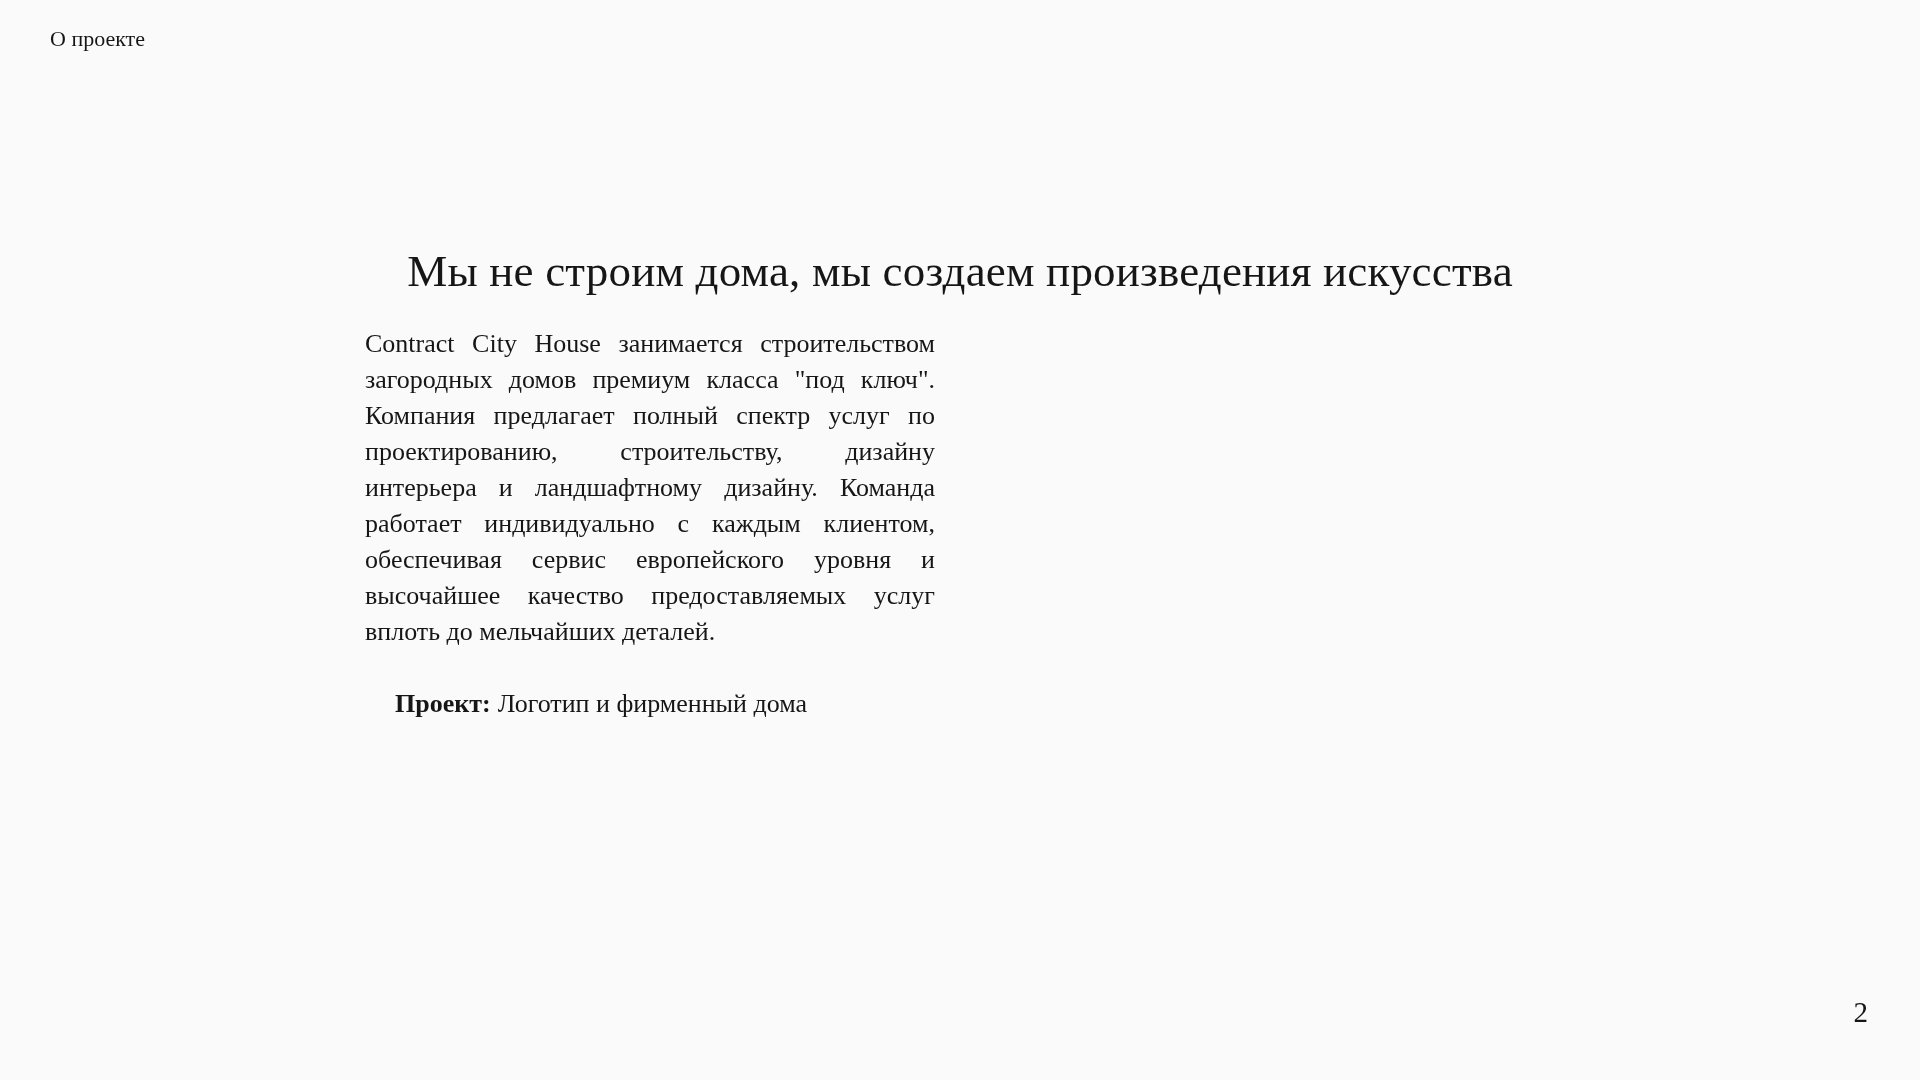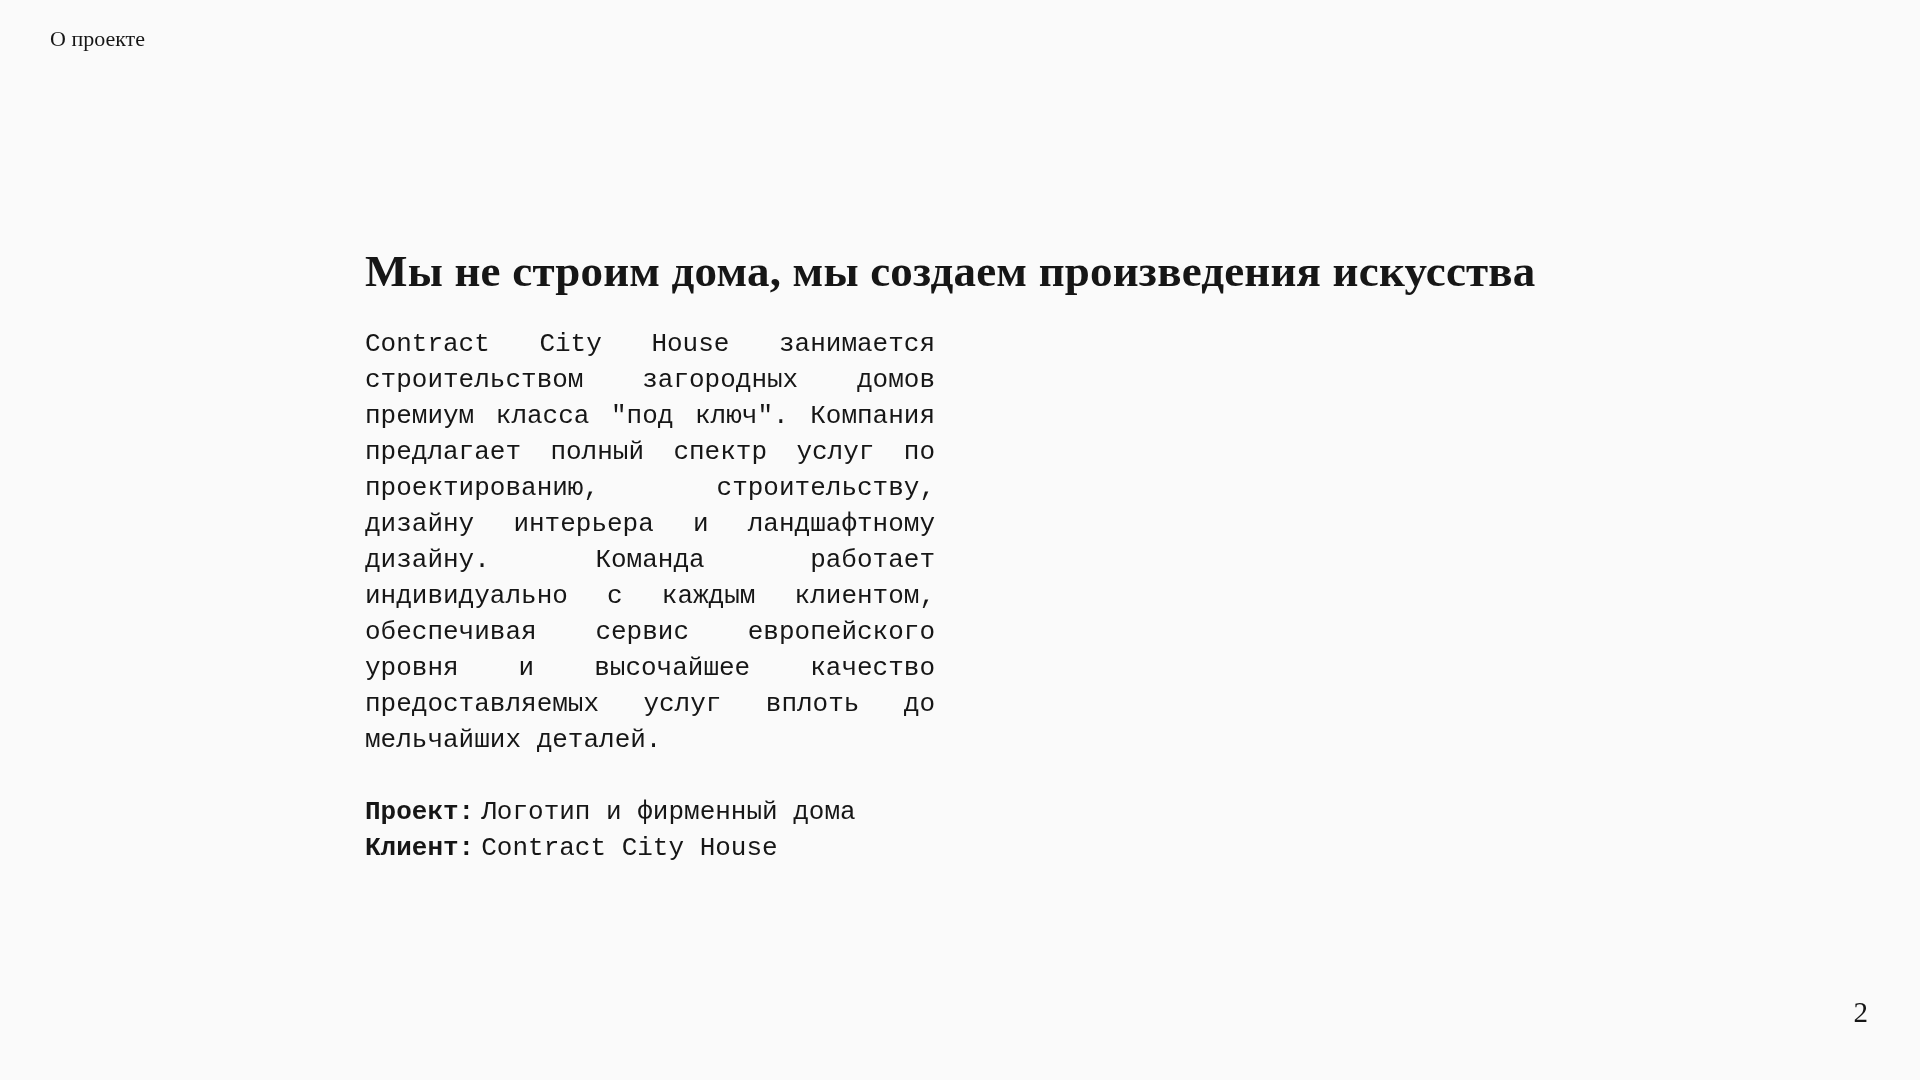--- a/index.html
+++ b/index.html
@@ -22,45 +22,45 @@
       line-height: 1;
     }
     .content {
       position: absolute;
       left: 365px;
       top: 244px;
       width: 1190px;
     }
     .headline {
       font-size: 45px;
-      font-weight: bold;
+      font-weight: normal;
       line-height: 1.2;
       white-space: nowrap;
       letter-spacing: 0.2px;
+      text-align: center;
     }
     .columns {
       display: flex;
       gap: 40px;
       margin-top: 28px;
-      font-family: Liberation Mono, monospace;
     }
     .col {
       width: 570px;
       font-size: 26px;
       line-height: 36px;
     }
     .col p {
       text-align: justify;
     }
     .details {
       margin-top: 36px;
       text-align: left;
     }
     .detail-row { line-height: 36px; }
-    .lbl { font-weight: bold; }
+    .lbl { font-weight: bold; margin-left: 30px; }
     .lbl:not(:empty) { margin-right: 7px; }
     .page-number {
       position: absolute;
       right: 52px;
       top: 998px;
       font-size: 29px;
       line-height: 1;
     }
   </style>
 </head>
@@ -72,21 +72,20 @@
 
   <h1 class="headline">Мы не строим дома, мы создаем произведения искусства</h1>
 
   <div class="columns">
 
     <div class="col">
       <p>Contract City House занимается строительством загородных домов премиум класса "под ключ". Компания предлагает полный спектр услуг по проектированию, строительству, дизайну интерьера и ландшафтному дизайну. Команда работает индивидуально с каждым клиентом, обеспечивая сервис европейского уровня и высочайшее качество предоставляемых услуг вплоть до мельчайших деталей.</p>
 
       <div class="details">
         <div class="detail-row"><span class="lbl">Проект:</span><span>Логотип и фирменный дома</span></div>
-        <div class="detail-row"><span class="lbl">Клиент:</span><span>Contract City House</span></div>
       </div>
     </div>
 
 
   </div>
 </div>
 
 <div class="page-number">2</div>
 
 </body></html>

